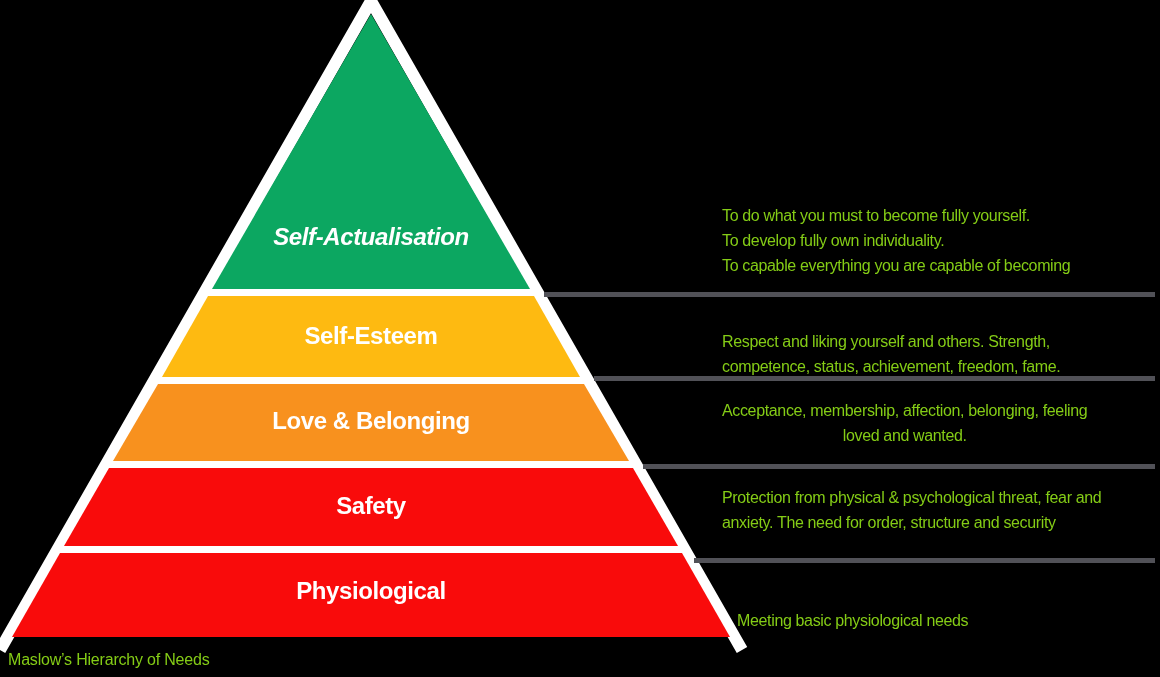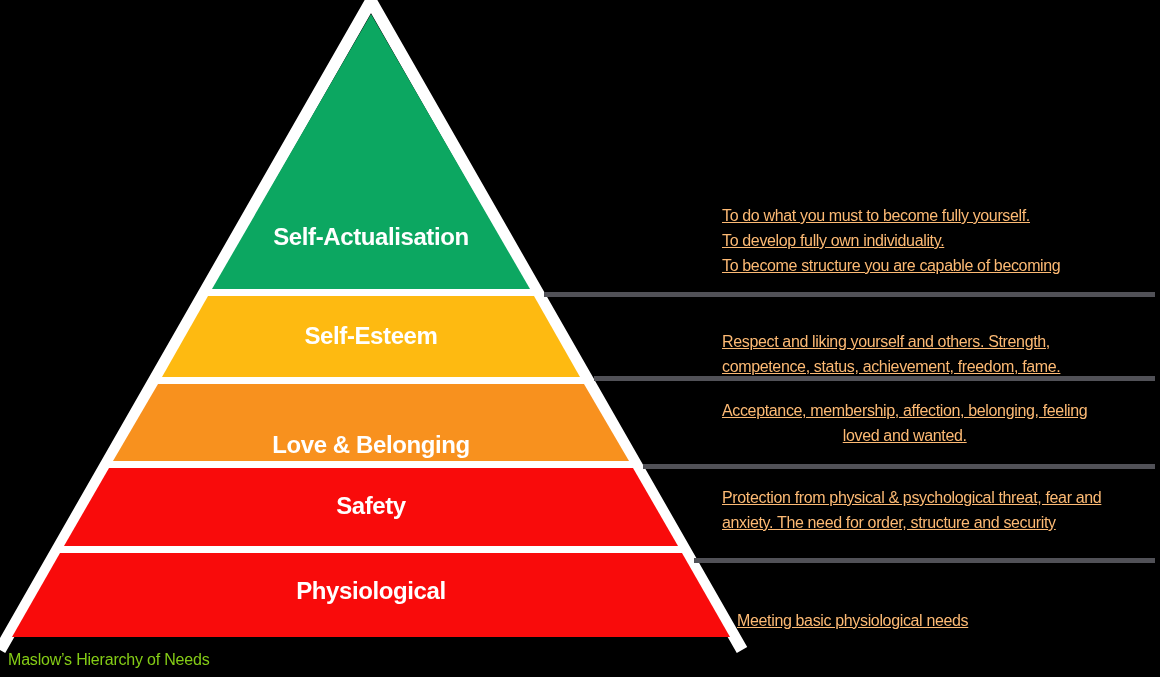--- a/index.html
+++ b/index.html
@@ -19,33 +19,32 @@
     left: 71px;
     width: 600px;
     height: 26px;
     line-height: 26px;
     text-align: center;
     color: #fff;
     font-size: 24px;
     font-weight: 600;
     letter-spacing: -0.4px;
   }
-  .lbl-0 { top: 224px; }
+  .lbl-0 { top: 224px; font-style: italic; }
   .lbl-1 { top: 323px; }
-  .lbl-2 { top: 432px; }
+  .lbl-2 { top: 408px; }
   .lbl-3 { top: 493px; }
   .lbl-4 { top: 578px; }
   .desc {
     position: absolute;
     left: 722px;
-    color: #fdba74;
+    color: #84cc16;
     font-size: 16px;
     letter-spacing: -0.35px;
     line-height: 25px;
-    text-decoration: underline;
   }
   .desc div { white-space: nowrap; }
   .desc-0 { top: 203px; }
   .desc-1 { top: 329px; }
   .desc-2 { top: 398px; text-align: center; }
   .desc-3 { top: 485px; }
   .desc-4 { top: 608px; left: 737px; }
   .caption {
     position: absolute;
     left: 8px;
@@ -83,21 +82,21 @@
 
   <div class="level-label lbl-0">Self-Actualisation</div>
   <div class="level-label lbl-1">Self-Esteem</div>
   <div class="level-label lbl-2">Love &amp; Belonging</div>
   <div class="level-label lbl-3">Safety</div>
   <div class="level-label lbl-4">Physiological</div>
 
   <div class="desc desc-0">
     <div>To do what you must to become fully yourself.</div>
     <div>To develop fully own individuality.</div>
-    <div>To become structure you are capable of becoming</div>
+    <div>To capable everything you are capable of becoming</div>
   </div>
   <div class="desc desc-1">
     <div>Respect and liking yourself and others. Strength,</div>
     <div>competence, status, achievement, freedom, fame.</div>
   </div>
   <div class="desc desc-2">
     <div>Acceptance, membership, affection, belonging, feeling</div>
     <div>loved and wanted.</div>
   </div>
   <div class="desc desc-3">

